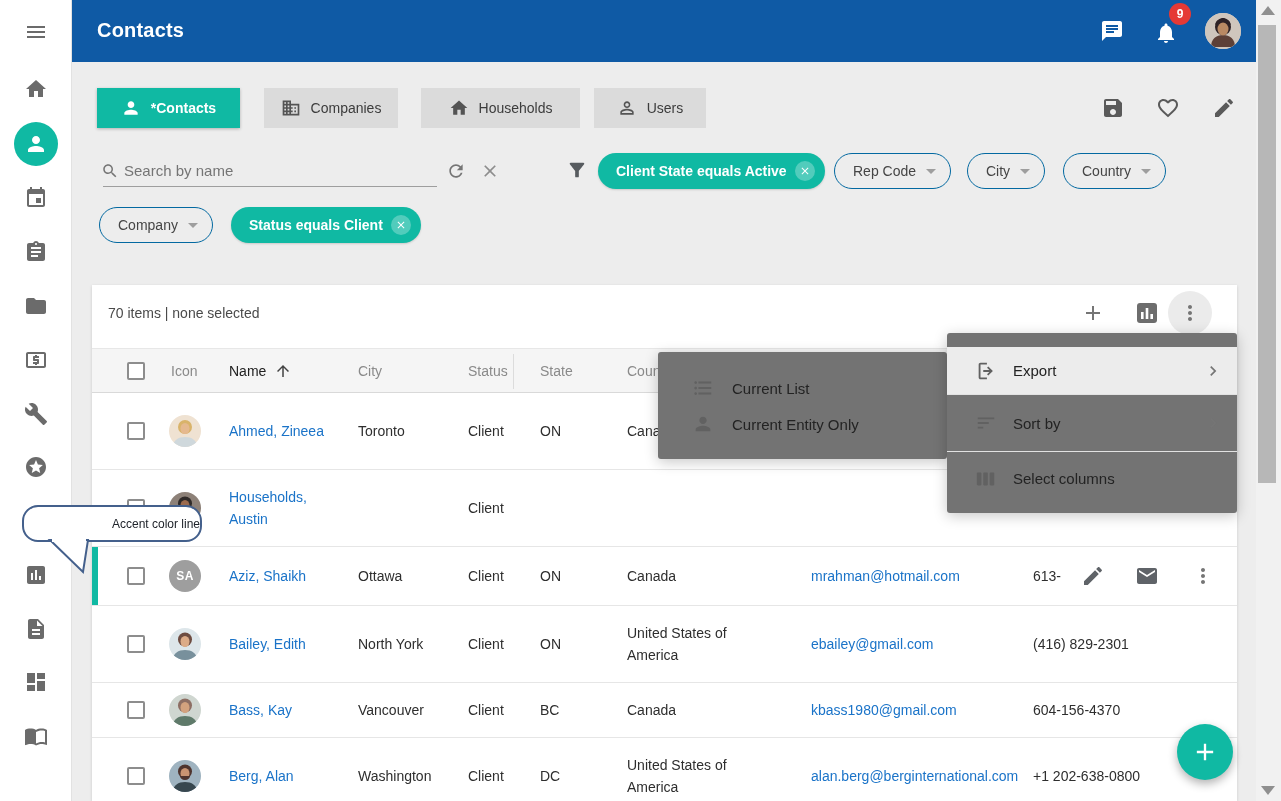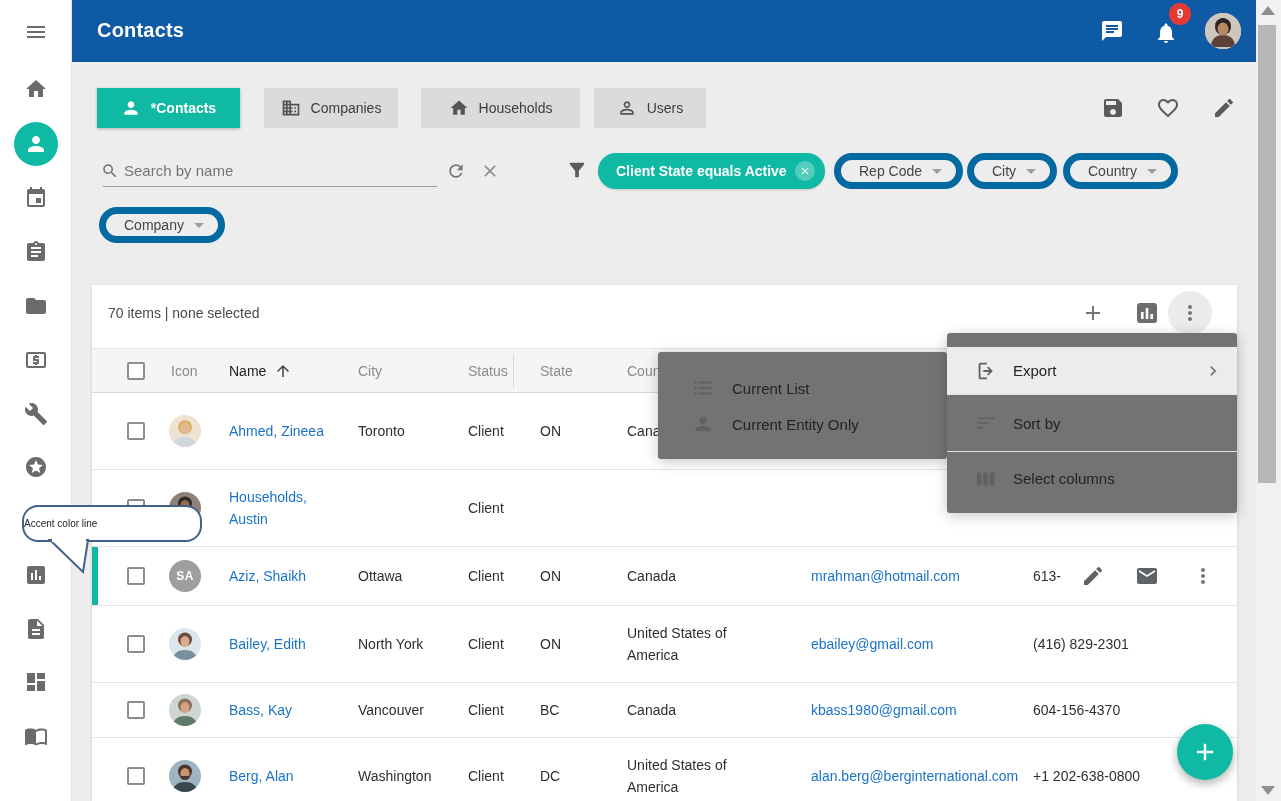--- a/index.html
+++ b/index.html
@@ -32,21 +32,21 @@
   
   .search-icon { position:absolute; left:101px; top:162px; width:18px; height:18px; color:#757575; }
   .search-input { position:absolute; left:103px; top:155px; width:334px; height:32px; border:none; outline:none; background:transparent; border-bottom:1px solid #9e9e9e; font-size:15px; color:#444; padding-left:21px; font-family:Liberation Sans, sans-serif; }
   .search-input::placeholder { color:#757575; opacity:1; }
   .mini-icon { position:absolute; width:20px; height:20px; color:#757575; cursor:pointer; }
 
   
   .chip { position:absolute; height:36px; border-radius:18px; display:flex; align-items:center; cursor:pointer; }
   .chip-teal { background:#10B9A3; color:#fff; font-size:14px; font-weight:bold; padding:0 10px 0 18px; gap:8px; box-shadow:0 1px 2px rgba(0,0,0,.15); }
   .chip-x { width:20px; height:20px; border-radius:50%; background:rgba(255,255,255,.28); display:flex; align-items:center; justify-content:center; color:#fff; }
-  .chip-outline { border:7px solid #0369a1; color:#454545; font-size:14px; padding:0 14px 0 18px; gap:10px; background:transparent; }
+  .chip-outline { border:1px solid #0369a1; color:#454545; font-size:14px; padding:0 14px 0 18px; gap:10px; background:transparent; }
   .caret { width:0; height:0; border-left:5px solid transparent; border-right:5px solid transparent; border-top:5px solid #9e9e9e; }
 
   
   .card { position:absolute; left:92px; top:285px; width:1145px; height:516px; background:#fff; box-shadow:0 1px 3px rgba(0,0,0,.14); overflow:hidden; }
   .list-summary { position:absolute; left:16px; top:20px; font-size:14px; color:#4a4a4a; }
   .tb-icon { position:absolute; width:24px; height:24px; color:#757575; cursor:pointer; }
   .dots-circle { position:absolute; left:1076px; top:6px; width:44px; height:44px; border-radius:50%; background:#ebebeb; display:flex; align-items:center; justify-content:center; cursor:pointer; }
 
   .thead { position:absolute; left:0; top:63px; width:1145px; height:45px; background:#f5f5f5; border-top:1px solid #e7e7e7; border-bottom:1px solid #d9d9d9; font-size:14px; color:#8a8a8a; }
   .th { position:absolute; top:0; height:100%; display:flex; align-items:center; }
@@ -80,21 +80,21 @@
   .submenu-item .ml { position:absolute; left:74px; font-size:15px; color:#232323; }
   .mainmenu { left:947px; top:333px; width:290px; height:180px; }
   .menu-item { position:absolute; left:0; width:100%; display:flex; align-items:center; cursor:pointer; }
   .menu-item .mi { position:absolute; left:28px; width:22px; height:22px; color:#616161; }
   .menu-item .ml { position:absolute; left:66px; font-size:15px; color:#232323; }
   .menu-item .chev { position:absolute; right:14px; width:20px; height:20px; color:#757575; }
   .mi-hl { background:#ececec; }
   .menu-div { position:absolute; left:0; width:100%; height:1px; background:#e2e2e2; }
 
   
-  .callout { position:absolute; left:22px; top:505px; width:180px; height:37px; background:#fff; border:2px solid #44608c; border-radius:16px; z-index:30; display:flex; align-items:center; justify-content:flex-start; font-size:10px; color:#20242b; }
+  .callout { position:absolute; left:22px; top:505px; width:180px; height:37px; background:#fff; border:2px solid #44608c; border-radius:16px; z-index:30; display:flex; align-items:center; justify-content:flex-end; font-size:12px; color:#20242b; }
   .callout-tail { position:absolute; left:42px; top:539px; z-index:31; }
 
   
   .fab { position:absolute; left:1177px; top:724px; width:56px; height:56px; border-radius:50%; background:#10B9A3; box-shadow:0 4px 10px rgba(0,0,0,.3); display:flex; align-items:center; justify-content:center; color:#fff; cursor:pointer; z-index:15; }
 
   
   .scrollbar { position:absolute; left:1256px; top:0; width:25px; height:801px; background:#f1f1f1; z-index:40; }
   .sb-thumb { position:absolute; left:2px; top:25px; width:18px; height:458px; background:#b7b7b7; cursor:pointer; }
   .sb-arrow { position:absolute; left:5px; width:0; height:0; border-left:7px solid transparent; border-right:7px solid transparent; cursor:pointer; }
   .sb-up { top:6px; border-bottom:9px solid #8f8f8f; }
@@ -284,20 +284,28 @@
     <span>City</span>
     <span class="caret"></span>
   </div>
   <div class="chip chip-outline" style="left:1063px;top:153px">
     <span>Country</span>
     <span class="caret"></span>
   </div>
   <div class="chip chip-outline" style="left:99px;top:207px">
     <span>Company</span>
     <span class="caret"></span>
+  </div>
+  <div class="chip chip-teal" style="left:231px;top:207px">
+    <span>Status equals Client</span>
+    <span class="chip-x">
+        <svg width="12" height="12" viewBox="0 0 24 24" fill="currentColor">
+          <path d="M19 6.41 17.59 5 12 10.59 6.41 5 5 6.41 10.59 12 5 17.59 6.41 19 12 13.41 17.59 19 19 17.59 13.41 12z"></path>
+        </svg>
+      </span>
   </div>
 
   <section class="card">
     <div class="list-summary">70 items | none selected</div>
     <div class="tb-icon" style="left:989px;top:16px">
       <svg viewBox="0 0 24 24" fill="currentColor">
           <path d="M19 13h-6v6h-2v-6H5v-2h6V5h2v6h6v2z"></path>
         </svg>
     </div>
     <div class="tb-icon" style="left:1043px;top:16px;color:#fff">

